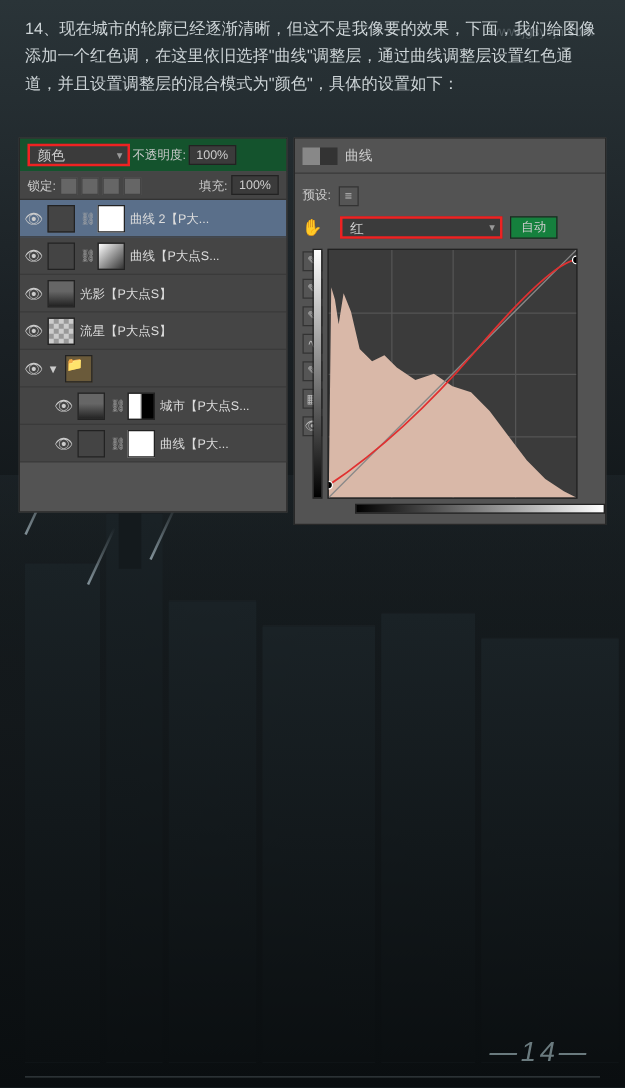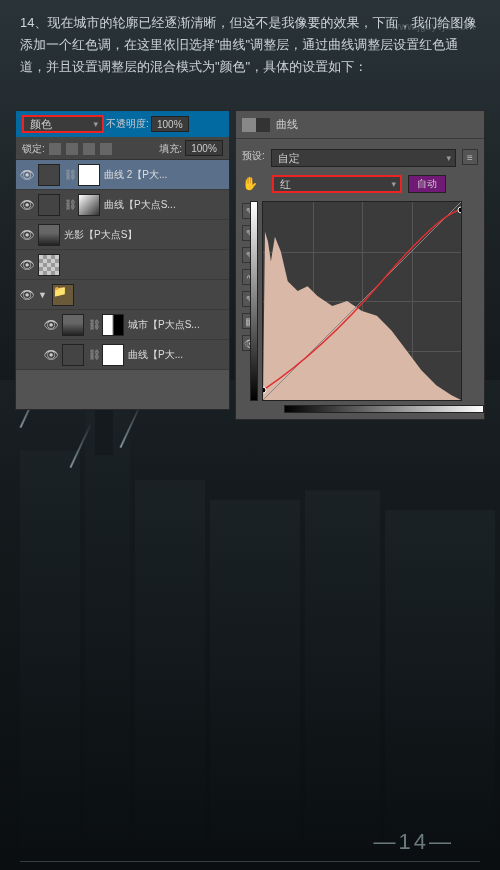--- a/index.html
+++ b/index.html
@@ -18,21 +18,21 @@
 .m1{left:30px;top:380px}.m2{left:80px;top:420px}.m3{left:130px;top:400px}
 .instruction{position:absolute;top:12px;left:20px;right:20px;color:#cdd4d7;font-size:13px;line-height:1.7}
 .watermark{position:absolute;top:20px;right:25px;color:rgba(180,190,195,.3);font-size:11px}
 .panel{position:absolute;background:#535353;border:1px solid #282828;font-size:11px;color:#ccc}
 .layers-panel{left:15px;top:110px;width:215px;height:300px}
 .curves-panel{left:235px;top:110px;width:250px;height:310px}
 .panel-header{height:28px;background:#535353;display:flex;align-items:center;padding:0 6px;border-bottom:1px solid #3a3a3a;gap:0}
 .tab-icon{width:14px;height:14px;background:#888}
 .dropdown{background:#3b3b3b;border:1px solid #222;height:18px;display:flex;align-items:center;padding:0 4px 0 6px;color:#ccc;position:relative}
 .dropdown::after{content:"▾";margin-left:auto;font-size:9px;color:#999}
-.layers-top{padding:4px 6px;display:flex;align-items:center;gap:2px;background:#0369a1}
+.layers-top{padding:4px 6px;display:flex;align-items:center;gap:2px;background:#14532d}
 .blend-drop{width:82px}
 .label-text{font-size:10px;color:#ccc}
 .percent-box{background:#3b3b3b;border:1px solid #222;width:38px;height:16px;display:flex;align-items:center;justify-content:center;font-size:10px}
 .locks-row{padding:3px 6px;display:flex;align-items:flex-end;gap:3px;background:#454545;border-bottom:1px solid #333}
 .lock-icon{width:14px;height:14px;background:#666;border:1px solid #444}
 .layers-list{background:#454545;overflow:hidden}
 .layer-row{display:flex;align-items:center;height:30px;border-bottom:1px solid #3a3a3a;padding:0 4px;gap:4px}
 .layer-row.selected{background:#5a6f8a}
 .layer-row.indented{padding-left:28px}
 .eye{width:14px;height:14px;display:flex;align-items:center;justify-content:center;color:#ccc;font-size:12px}
@@ -45,34 +45,34 @@
 .thumb.bw{background:linear-gradient(90deg,#fff 45%,#000 55%)}
 .layer-name{font-size:10px;color:#ddd;white-space:nowrap;overflow:hidden;flex:1}
 .link-icon{width:10px;height:14px;color:#aaa;font-size:10px;display:flex;align-items:center}
 .folder-caret{width:10px;color:#ccc;font-size:9px}
 .red-box{border:2px solid #e22 !important}
 .curves-body{padding:6px}
 .preset-row{display:flex;gap:6px;padding:4px 0}
 .preset-drop{flex:1}
 .channel-row{display:flex;align-items:center;gap:6px;padding:4px 0}
 .channel-drop{width:130px;margin-left:6px}
-.auto-btn{background:#701a75;border:1px solid #222;height:18px;padding:0 8px;display:flex;align-items:center;font-size:10px}
+.auto-btn{background:#15803d;border:1px solid #222;height:18px;padding:0 8px;display:flex;align-items:center;font-size:10px}
 .hand-icon{width:18px;height:16px;color:#ccc;font-size:13px}
 .curves-area{display:flex;gap:2px;margin-top:4px}
 .tool-col{width:18px;display:flex;flex-direction:column;gap:6px;padding-top:2px}
 .tool-btn{width:16px;height:16px;background:#555;border:1px solid #333;display:flex;align-items:center;justify-content:center;color:#bbb;font-size:10px}
 .curve-graph{position:relative;width:200px;height:200px;background:#3b3b3b;border:1px solid #222}
 .grid-line{position:absolute;background:#555}
 .grid-v{width:1px;height:100%}
 .grid-h{height:1px;width:100%}
 .histogram{position:absolute;inset:0}
 .curve-line{position:absolute;inset:0}
 .grad-bar-h{position:absolute;left:22px;bottom:-12px;width:200px;height:8px;background:linear-gradient(90deg,#000,#fff);border:1px solid #222}
 .grad-bar-v{position:absolute;left:-12px;top:0;width:8px;height:200px;background:linear-gradient(180deg,#fff,#000);border:1px solid #222}
-.page-num{position:absolute;bottom:15px;right:46px;color:#6a7a7e;font-size:22px;letter-spacing:3px}
+.page-num{position:absolute;bottom:15px;right:28px;color:#6a7a7e;font-size:22px;font-style:italic;letter-spacing:3px}
 .page-line{position:absolute;bottom:8px;left:20px;right:20px;height:1px;background:rgba(120,135,140,.4)}
 </style>
 </head>
 <body>
 
 <div class="bg-image"></div>
 <div class="city-silhouette"></div>
 <div class="building b1"></div>
 <div class="building b2"></div>
 <div class="tower"></div>
@@ -124,20 +124,21 @@
         <span class="layer-name">曲线【P大点S...</span>
       </div>
       <div class="layer-row">
         <div class="eye">👁</div>
         <div class="thumb small-city"></div>
         <span class="layer-name">光影【P大点S】</span>
       </div>
       <div class="layer-row">
         <div class="eye">👁</div>
         <div class="thumb checker"></div>
+        <span class="layer-name">流星【P大点S】</span>
       </div>
       <div class="layer-row">
         <div class="eye">👁</div>
         <span class="folder-caret">▼</span>
         <div class="thumb" style="background:#6a5a3a">📁</div>
       </div>
       <div class="layer-row indented">
         <div class="eye">👁</div>
         <div class="thumb small-city"></div>
         <span class="link-icon">⛓</span>
@@ -156,23 +157,20 @@
 
 <div class="panel curves-panel">
   <div class="panel-header">
     <div class="tab-icon"></div>
     <div class="tab-icon" style="background:#333"></div>
     <span style="margin-left:6px">曲线</span>
   </div>
   <div class="curves-body">
     <div class="preset-row">
       <span class="label-text">预设:</span>
-      <div class="dropdown preset-drop">
-          <span>自定</span>
-        </div>
       <div class="tool-btn">≡</div>
     </div>
     <div class="channel-row">
       <span class="hand-icon">✋</span>
       <div class="dropdown channel-drop red-box">
           <span>红</span>
         </div>
       <div class="auto-btn">
           <span>自动</span>
         </div>

